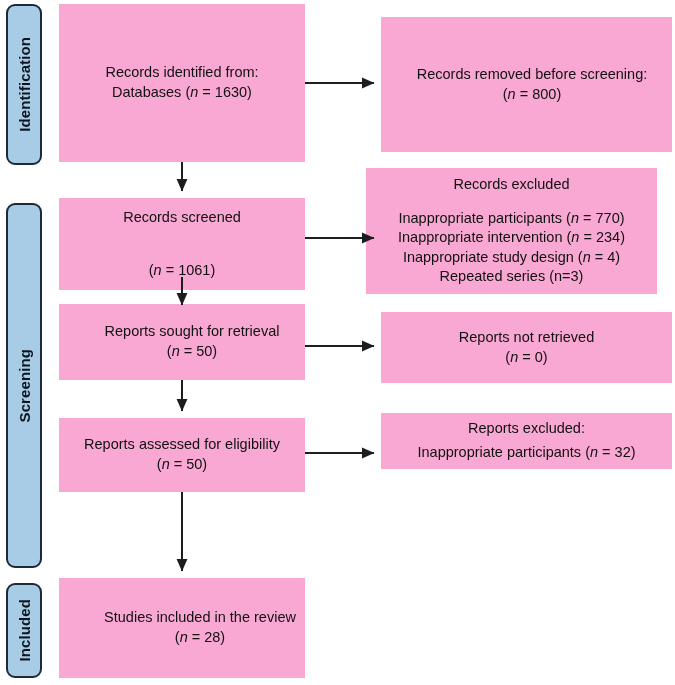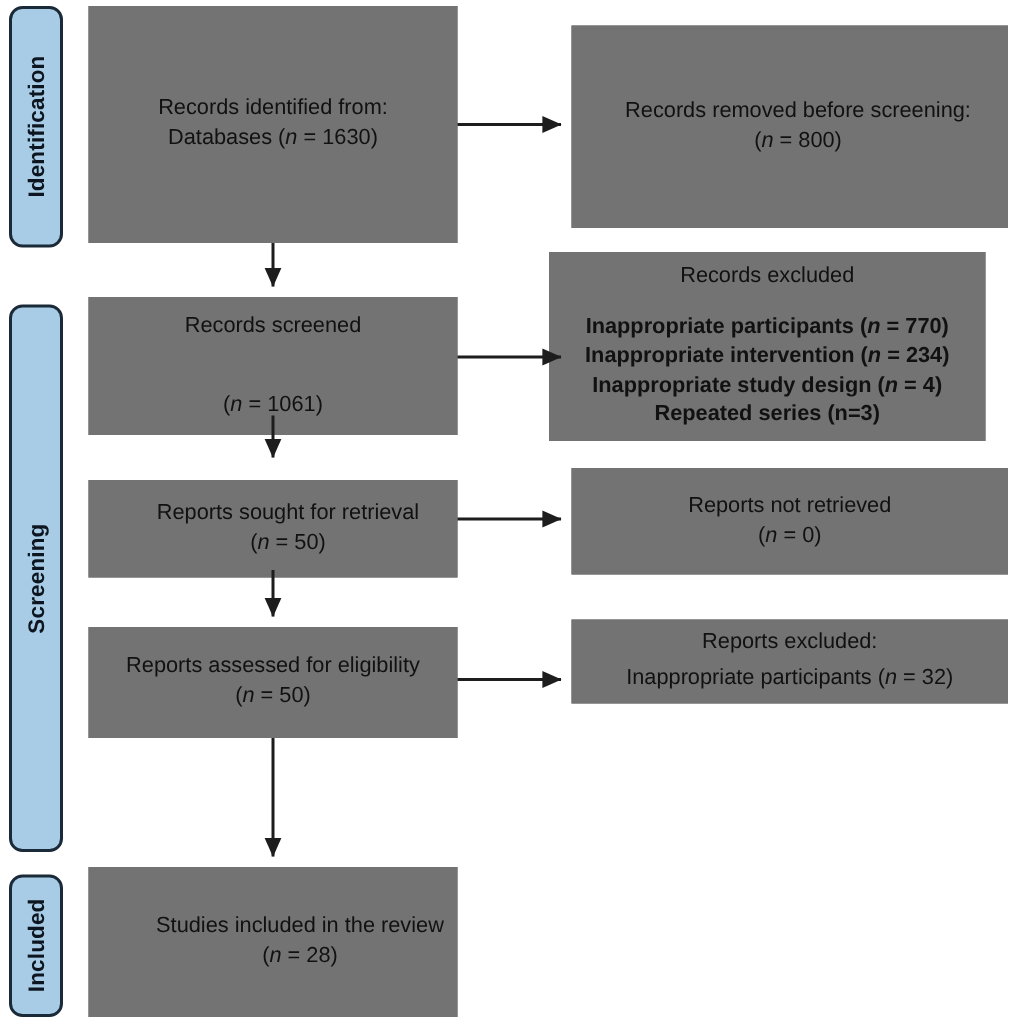--- a/index.html
+++ b/index.html
@@ -36,22 +36,22 @@
     font-weight: bold;
     font-size: 15px;
     letter-spacing: 0.1px;
     color: #0d1620;
     white-space: nowrap;
     line-height: 1;
   }
   
   .flow-box {
     position: absolute;
-    background: #737373;
-    border: 2px solid #737373;
+    background: #f9a8d4;
+    border: 2px solid #f9a8d4;
     box-sizing: border-box;
     display: flex;
     flex-direction: column;
     align-items: center;
     justify-content: center;
     text-align: center;
     color: #111111;
     font-size: 14.5px;
     line-height: 1.35;
     padding: 4px 8px;
@@ -60,21 +60,20 @@
     display: block;
     white-space: nowrap;
   }
   .flow-box .spacer {
     display: block;
     height: 12px;
   }
   .flow-box .list-block {
     display: block;
     margin-top: 14px;
-    font-weight: bold;
   }
   .flow-box .list-block .line {
     display: block;
   }
   em {
     font-style: italic;
   }
   
   .connector {
     position: absolute;
@@ -119,21 +118,21 @@
   <div class="flow-box" style="left:366px; top:168px; width:291px; height:126px;">
     <span class="line">Records excluded</span>
     <span class="list-block">
       <span class="line"><span>Inappropriate participants (</span><em>n</em><span> = 770)</span></span>
       <span class="line"><span>Inappropriate intervention (</span><em>n</em><span> = 234)</span></span>
       <span class="line"><span>Inappropriate study design (</span><em>n</em><span> = 4)</span></span>
       <span class="line"><span>Repeated series (n=3)</span><em></em><span></span></span>
     </span>
   </div>
 
-  <div class="flow-box" style="left:59px; top:320px; width:246px; height:65px;padding-left:28px;">
+  <div class="flow-box" style="left:59px; top:304px; width:246px; height:76px;padding-left:28px;">
     <span class="line">Reports sought for retrieval</span>
     <span class="line"><span>(</span><em>n</em><span> = 50)</span></span>
   </div>
 
   <div class="flow-box" style="left:381px; top:312px; width:291px; height:71px;">
     <span class="line">Reports not retrieved</span>
     <span class="line"><span>(</span><em>n</em><span> = 0)</span></span>
   </div>
 
   <div class="flow-box" style="left:59px; top:418px; width:246px; height:74px;justify-content:center;">

